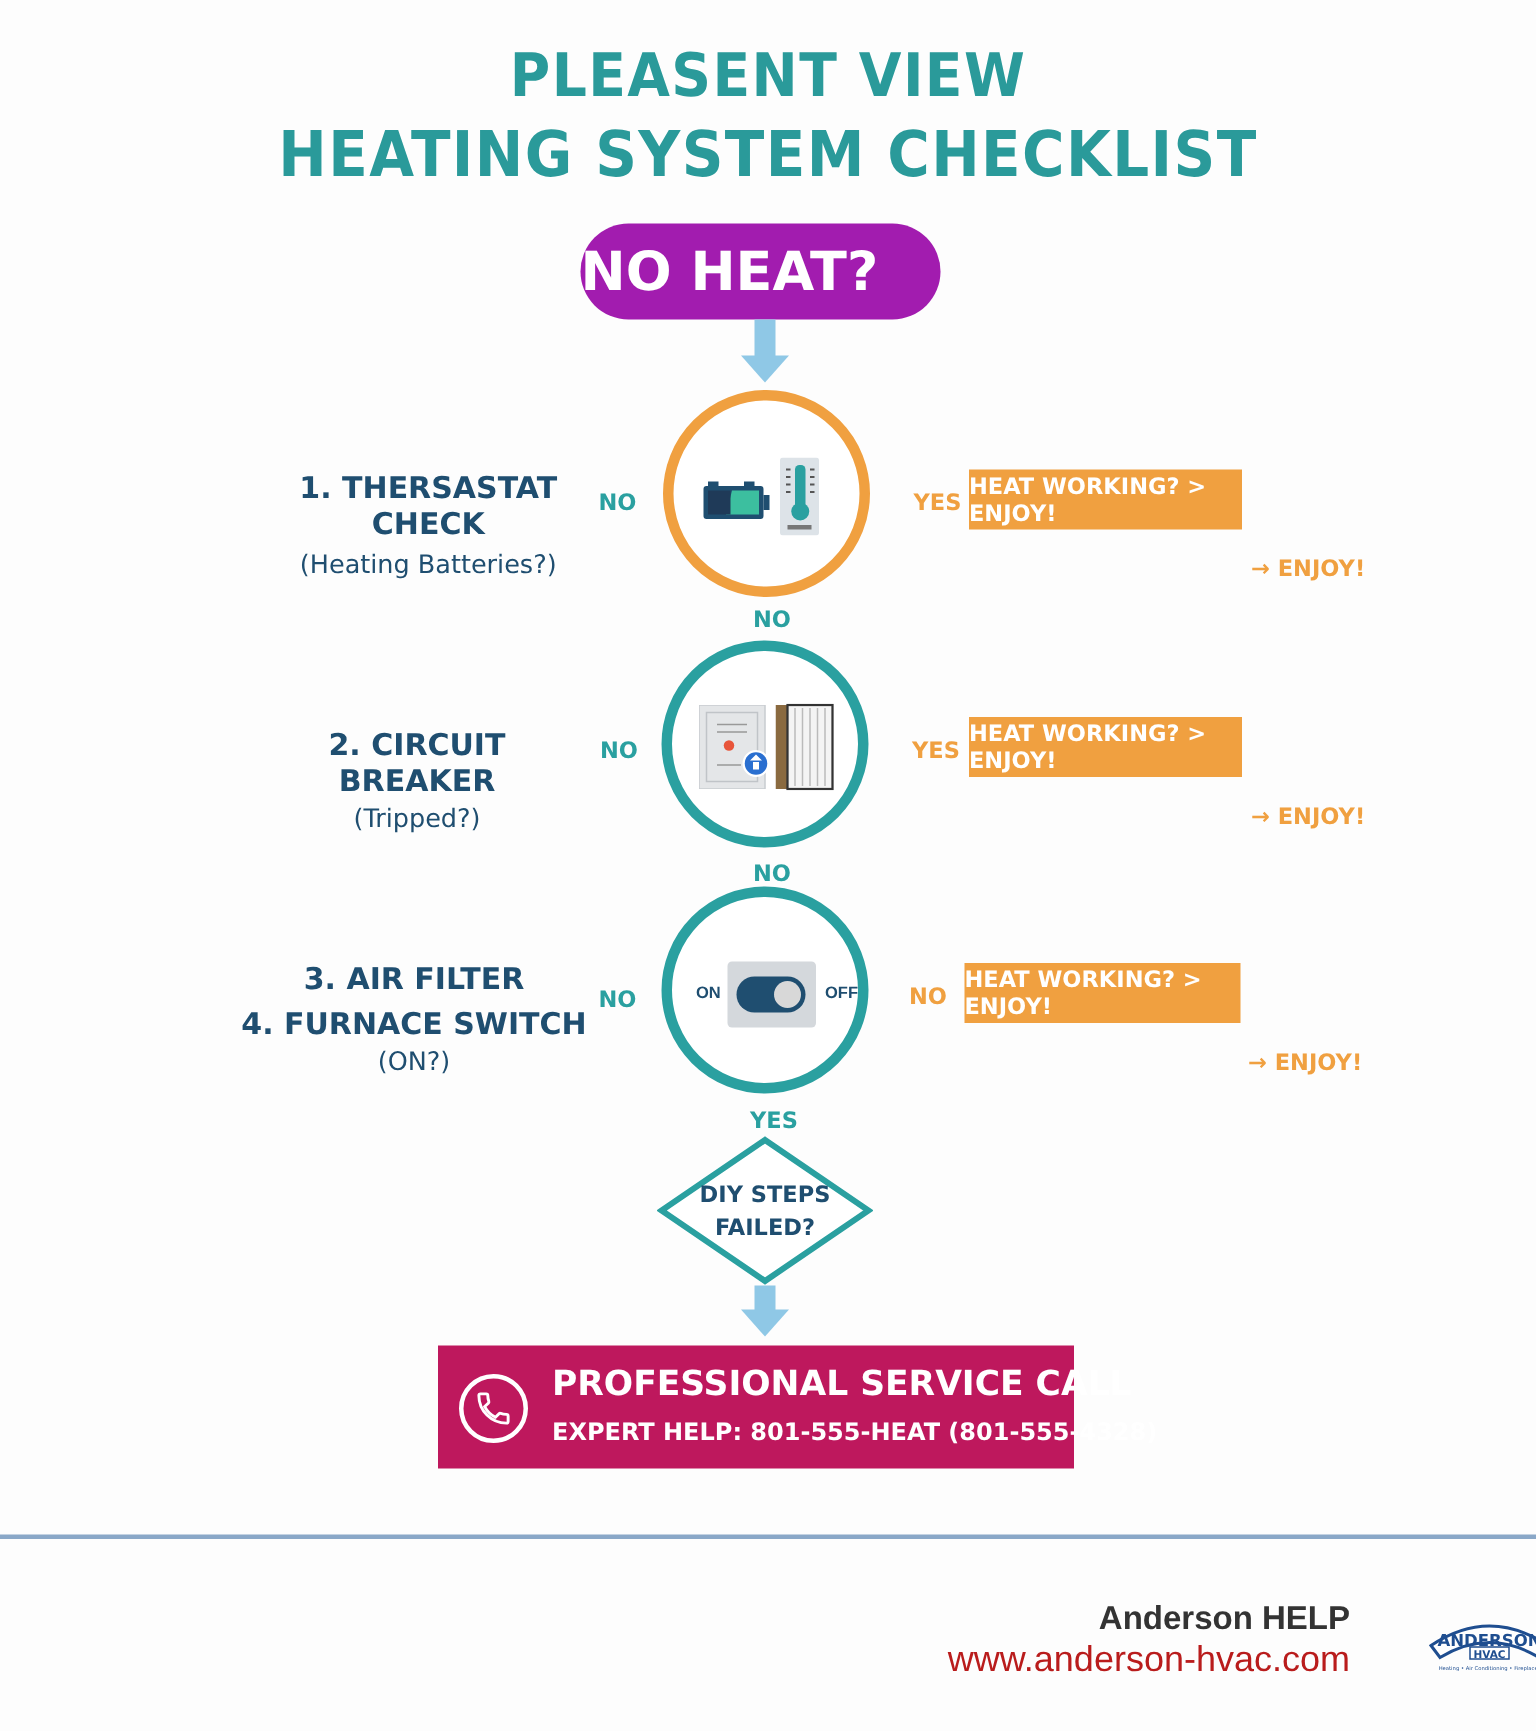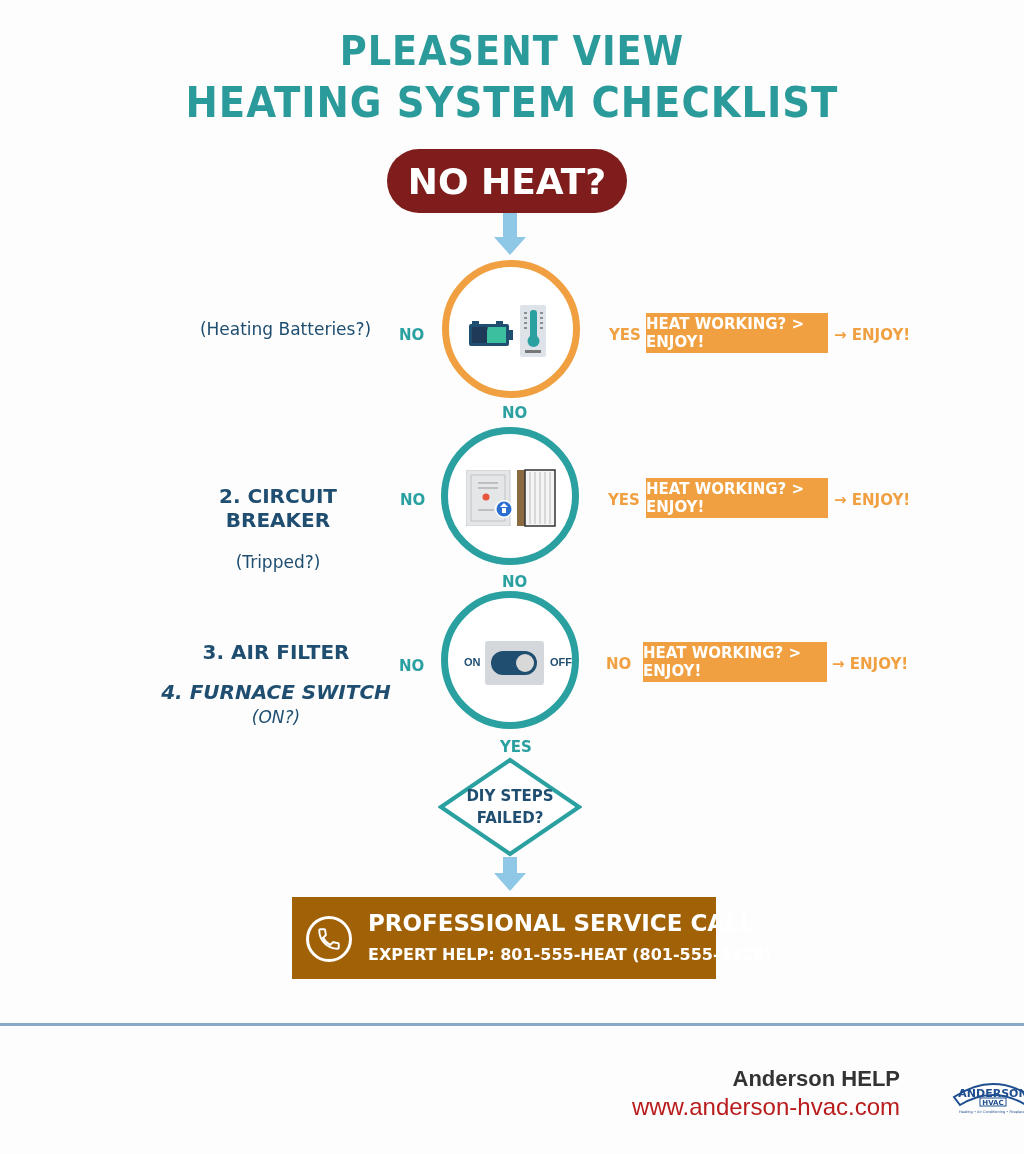--- a/index.html
+++ b/index.html
@@ -10,23 +10,23 @@
       position: absolute; left: 0; width: 1024px; text-align: center;
       color: #2a9a9a; font-weight: bold; letter-spacing: 1px;
       font-family: "DejaVu Sans", sans-serif;
       transform: scaleX(0.92);
     }
     .title.l1 { top: 28px; font-size: 40px; }
     .title.l2 { top: 78px; font-size: 42px; }
 
     .pill {
       position: absolute; left: 387px; top: 149px; width: 240px; height: 64px;
-      background: #7f1d1d; border-radius: 32px;
+      background: #a21caf; border-radius: 32px;
       color: #fff; font-weight: bold; font-size: 36px;
-      display: flex; align-items: center; justify-content: center;
+      display: flex; align-items: center; justify-content: flex-start;
       font-family: "DejaVu Sans", sans-serif;
     }
 
     .arrow { position: absolute; }
     .arrow .shaft { position: absolute; background: #8fc8e6; }
     .arrow .head {
       position: absolute; width: 0; height: 0;
       border-left: 16px solid transparent; border-right: 16px solid transparent;
       border-top: 18px solid #8fc8e6;
     }
@@ -55,33 +55,34 @@
 
     .result-box {
       position: absolute; height: 40px; background: #f0a040;
       color: #fff; font-weight: bold; font-size: 15px;
       display: flex; align-items: center; justify-content: center;
       font-family: "DejaVu Sans", sans-serif;
     }
     .enjoy {
       position: absolute; color: #f0a040; font-weight: bold; font-size: 15px;
       font-family: "DejaVu Sans", sans-serif;
+      margin-top: 44px;
     }
 
     .diamond-wrap { position: absolute; left: 438px; top: 757px; width: 144px; height: 100px; }
     .diamond-wrap svg { position: absolute; left: 0; top: 0; }
     .diamond-text {
       position: absolute; left: 0; top: 28px; width: 144px; text-align: center;
       color: #1f4e70; font-weight: bold; font-size: 15px; line-height: 22px;
       font-family: "DejaVu Sans", sans-serif;
     }
 
     .service {
       position: absolute; left: 292px; top: 897px; width: 424px; height: 82px;
-      background: #a16207; color: #fff;
+      background: #be185d; color: #fff;
     }
     .service .phone {
       position: absolute; left: 14px; top: 19px; width: 46px; height: 46px;
       border: 3px solid #fff; border-radius: 50%;
       display: flex; align-items: center; justify-content: center;
     }
     .service .t1 {
       position: absolute; left: 76px; top: 13px; font-weight: bold; font-size: 23px;
       font-family: "DejaVu Sans", sans-serif; white-space: nowrap;
     }
@@ -107,20 +108,21 @@
 <div class="pill">
     <span>NO HEAT?</span>
   </div>
 
 <div class="arrow" style="left:494px; top:213px; width:32px; height:42px;">
   <div class="shaft" style="left:9px; top:0; width:14px; height:26px;"></div>
   <div class="head" style="left:0; top:24px;"></div>
 </div>
 
 <div class="step-label" style="left:178px; top:313px; width:215px;">
+  <span class="main">1. THERSASTAT CHECK</span>
   <span class="sub" style="margin-top:6px;">(Heating Batteries?)</span>
 </div>
 <div class="no-label teal-text" style="left:399px; top:326px;">NO</div>
 <div class="circle orange" style="left:442px; top:260px;">
   <svg width="46" height="28" style="position:absolute; left:19px; top:53px;" viewBox="0 0 46 28">
     <rect x="4" y="1" width="7" height="3" fill="#1f4e70"></rect>
     <rect x="28" y="1" width="7" height="3" fill="#1f4e70"></rect>
     <rect x="1" y="4" width="40" height="22" rx="2" fill="#1f4e70"></rect>
     <rect x="41" y="10" width="4" height="10" fill="#1f4e70"></rect>
     <polygon points="20,7 38,7 38,23 16,23" fill="#3cbf9f"></polygon>
@@ -143,21 +145,21 @@
     <rect x="5" y="45" width="16" height="3" fill="#777"></rect>
   </svg>
 </div>
 <div class="yes-label orange-text" style="left:609px; top:326px;">YES</div>
 <div class="result-box" style="left:646px; top:313px; width:182px;">HEAT WORKING? &gt; ENJOY!</div>
 <div class="enjoy" style="left:834px; top:326px;">→ ENJOY!</div>
 <div class="no-label teal-text" style="left:502px; top:404px;">NO</div>
 
 <div class="step-label" style="left:178px; top:484px; width:200px;">
   <span class="main">2. CIRCUIT BREAKER</span>
-  <span class="sub" style="margin-top:20px;">(Tripped?)</span>
+  <span class="sub" style="margin-top:4px;">(Tripped?)</span>
 </div>
 <div class="no-label teal-text" style="left:400px; top:491px;">NO</div>
 <div class="circle teal" style="left:441px; top:427px;">
   <svg width="48" height="56" style="position:absolute; left:18px; top:36px;" viewBox="0 0 48 56">
     <rect x="0" y="0" width="44" height="56" fill="#e4e6e8" stroke="#c8ccd0"></rect>
     <rect x="5" y="5" width="34" height="46" fill="none" stroke="#c0c4c8"></rect>
     <line x1="12" y1="13" x2="32" y2="13" stroke="#999"></line>
     <line x1="12" y1="18" x2="32" y2="18" stroke="#999"></line>
     <circle cx="20" cy="27" r="3.5" fill="#e8553a"></circle>
     <line x1="12" y1="40" x2="28" y2="40" stroke="#999"></line>
@@ -177,21 +179,21 @@
     </g>
   </svg>
 </div>
 <div class="yes-label orange-text" style="left:608px; top:491px;">YES</div>
 <div class="result-box" style="left:646px; top:478px; width:182px;">HEAT WORKING? &gt; ENJOY!</div>
 <div class="enjoy" style="left:834px; top:491px;">→ ENJOY!</div>
 <div class="no-label teal-text" style="left:502px; top:573px;">NO</div>
 
 <div class="step-label" style="left:160px; top:640px; width:232px;">
   <span class="main">3. AIR FILTER</span>
-  <span class="main" style="margin-top:16px;font-style:italic;"><span>4. FURNACE SWITCH</span> <span style="font-weight:normal; font-size:17px;">(ON?)</span></span>
+  <span class="main" style="margin-top:6px;"><span>4. FURNACE SWITCH</span> <span style="font-weight:normal; font-size:17px;">(ON?)</span></span>
 </div>
 <div class="no-label teal-text" style="left:399px; top:657px;">NO</div>
 <div class="circle teal" style="left:441px; top:591px;">
   <div style="position:absolute; left:37px; top:43px; width:59px; height:44px; background:#d4d8dc; border-radius:3px;">
     <div style="position:absolute; left:6px; top:10px; width:46px; height:24px; background:#1f4e70; border-radius:12px;">
       <div style="position:absolute; right:3px; top:3px; width:18px; height:18px; background:#d8d8d8; border-radius:50%;"></div>
     </div>
   </div>
   <span style="position:absolute; left:16px; top:58px; font-size:11px; font-weight:bold; color:#1f4e70;">ON</span>
   <span style="position:absolute; left:102px; top:58px; font-size:11px; font-weight:bold; color:#1f4e70;">OFF</span>

